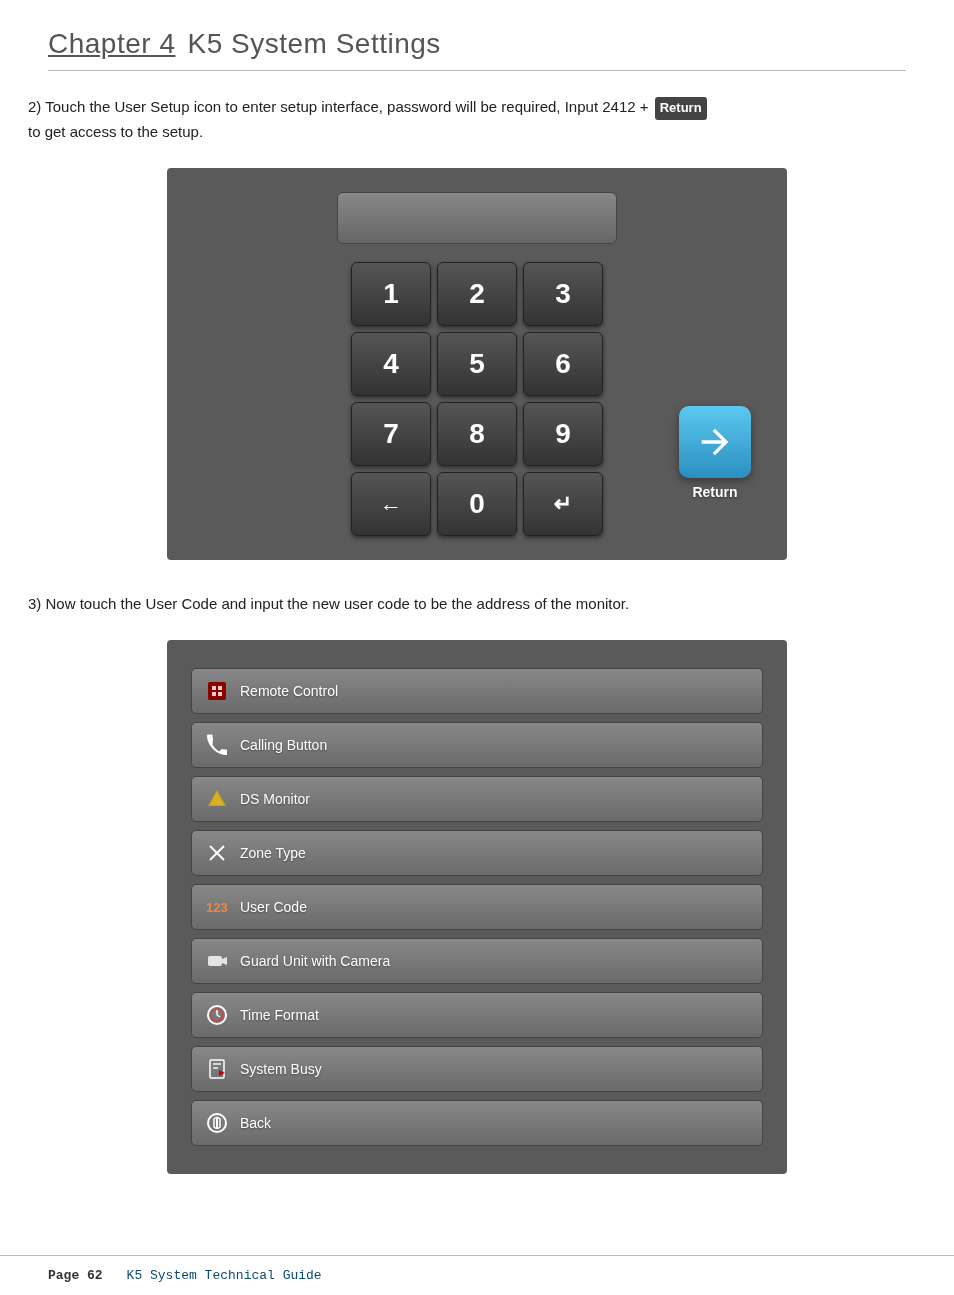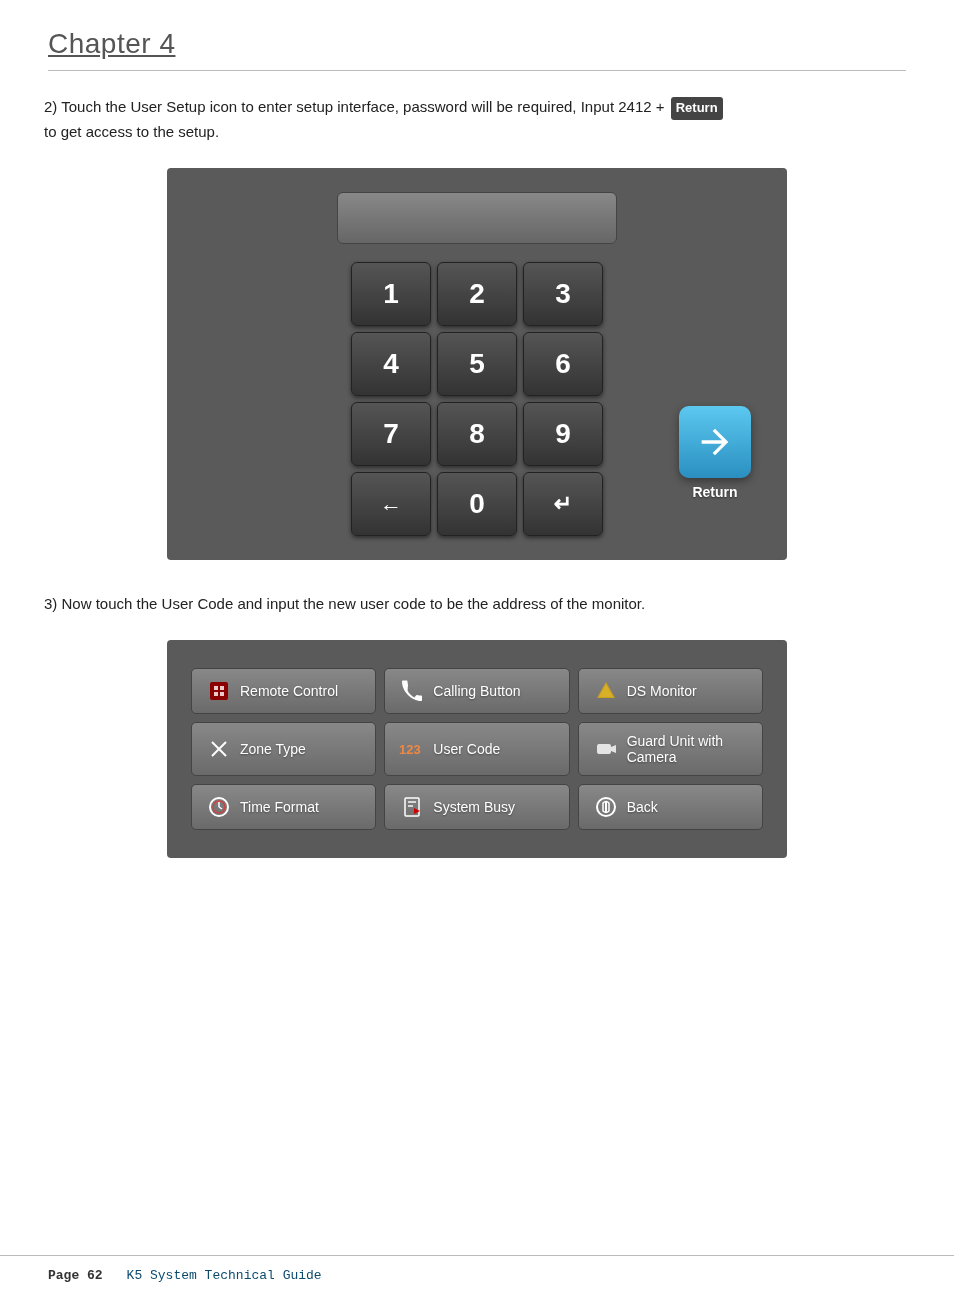--- a/index.html
+++ b/index.html
@@ -31,21 +31,21 @@
       color: #555;
       letter-spacing: 0.5px;
     }
     .header-divider {
       border: none;
       border-top: 1px solid #bbb;
       margin: 10px 48px 0 48px;
     }
 
     .page-content {
-      padding: 24px 44px;
+      padding: 24px 28px;
     }
 
     .instruction-text {
       font-size: 15px;
       line-height: 1.6;
       color: #222;
       margin-bottom: 24px;
     }
     .instruction-text .enter-icon {
       display: inline-block;
@@ -144,21 +144,21 @@
     .menu-screenshot {
       width: 620px;
       margin: 0 auto 24px auto;
       background: #5a5a5a;
       border-radius: 4px;
       padding: 28px 24px;
     }
 
     .menu-grid {
       display: grid;
-      grid-template-columns: 1fr 1fr 1fr;
+      grid-template-columns: 1fr;
       gap: 8px;
     }
 
     .menu-item {
       background: linear-gradient(180deg, #888 0%, #6a6a6a 100%);
       border: 1px solid #444;
       border-radius: 5px;
       padding: 10px 14px;
       display: flex;
       align-items: center;
@@ -166,21 +166,21 @@
       cursor: pointer;
       min-height: 46px;
     }
 
     .menu-item-icon {
       width: 24px;
       height: 24px;
       flex-shrink: 0;
       display: flex;
       align-items: center;
-      justify-content: flex-end;
+      justify-content: flex-start;
       font-size: 18px;
     }
 
     .menu-item-label {
       font-size: 14px;
       color: #fff;
       font-weight: 400;
       text-shadow: 0 1px 2px rgba(0,0,0,0.4);
     }
 
@@ -204,20 +204,21 @@
     .footer-guide {
       font-size: 13px;
       color: #0c4a6e;
     }
   </style>
 </head>
 <body>
 
 <div class="page-header">
   <span class="header-chapter">Chapter 4</span>
+  <span class="header-title">K5 System Settings</span>
 </div>
 <hr class="header-divider">
 
 <div class="page-content">
 
   <p class="instruction-text">
     <span>2) Touch the User Setup icon to enter setup interface, password will be required, Input 2412 +</span>
     <span class="enter-icon">Return</span>
     <br>
     <span>to get access to the setup.</span>

